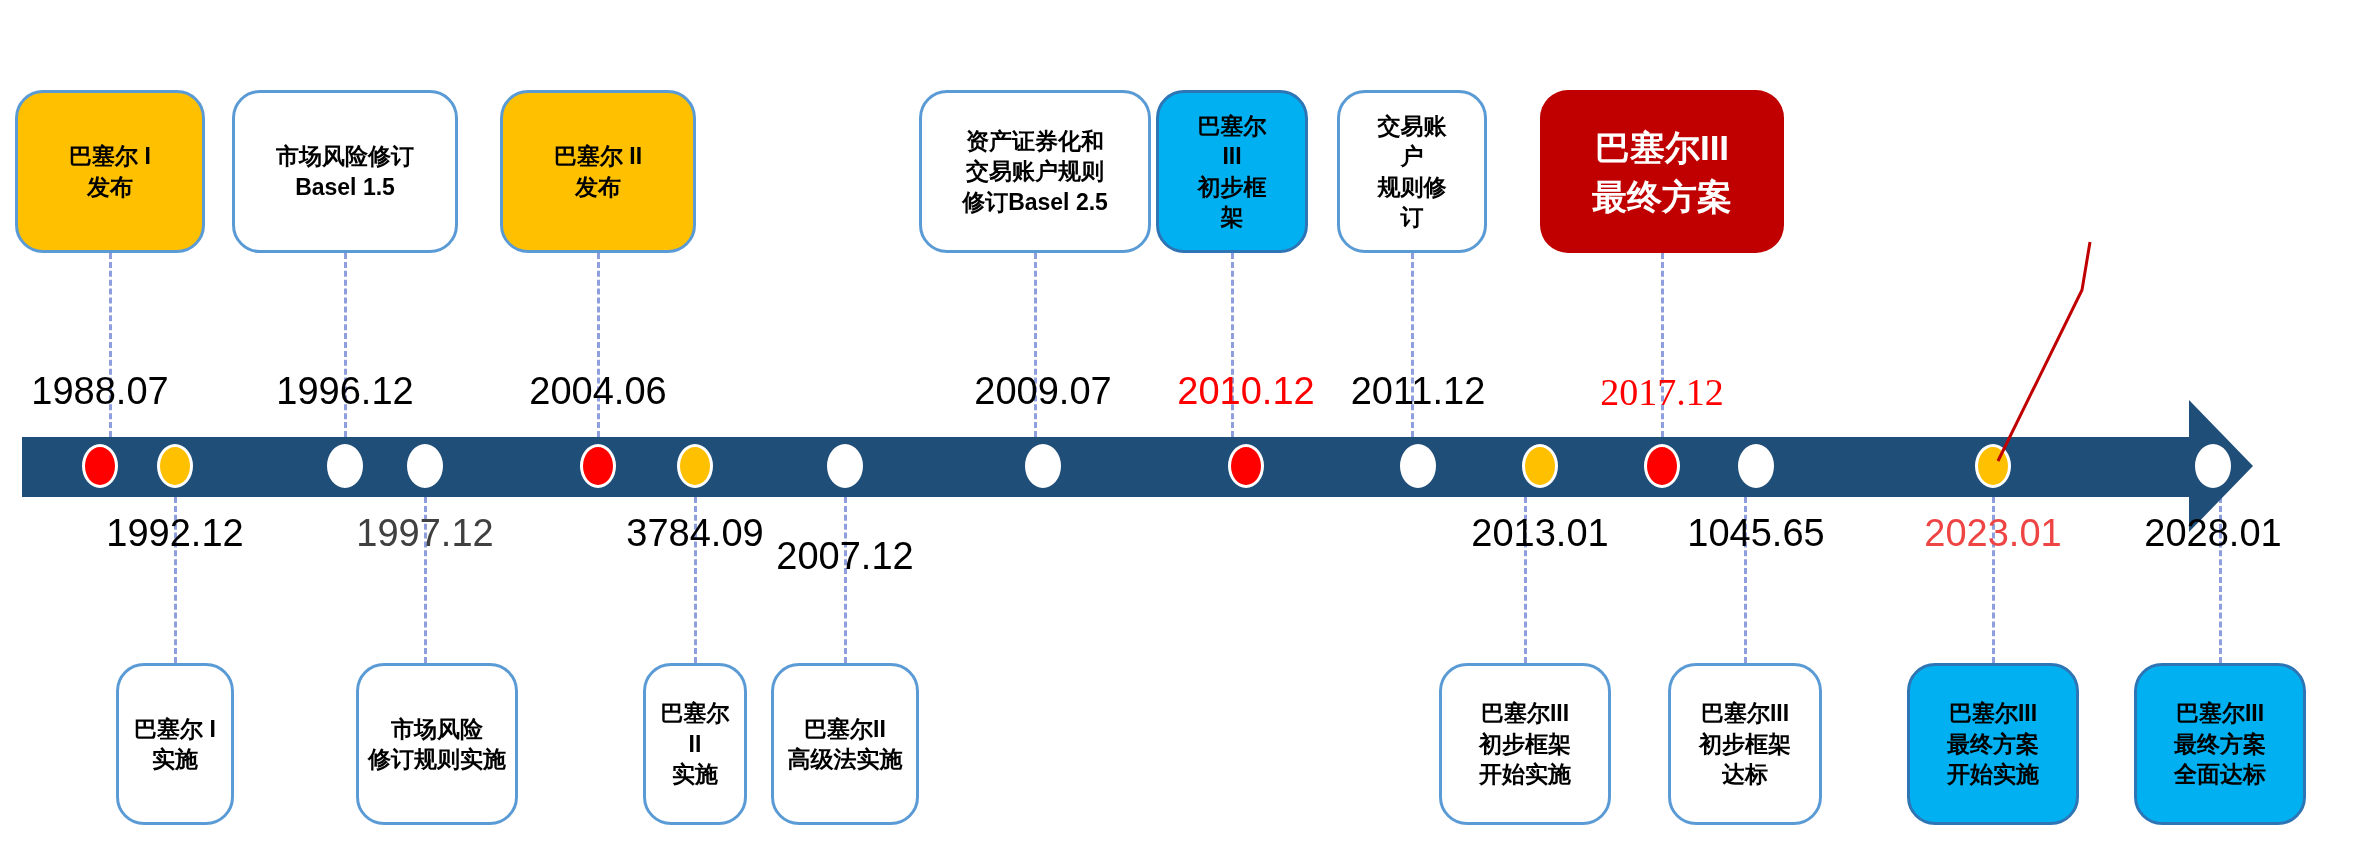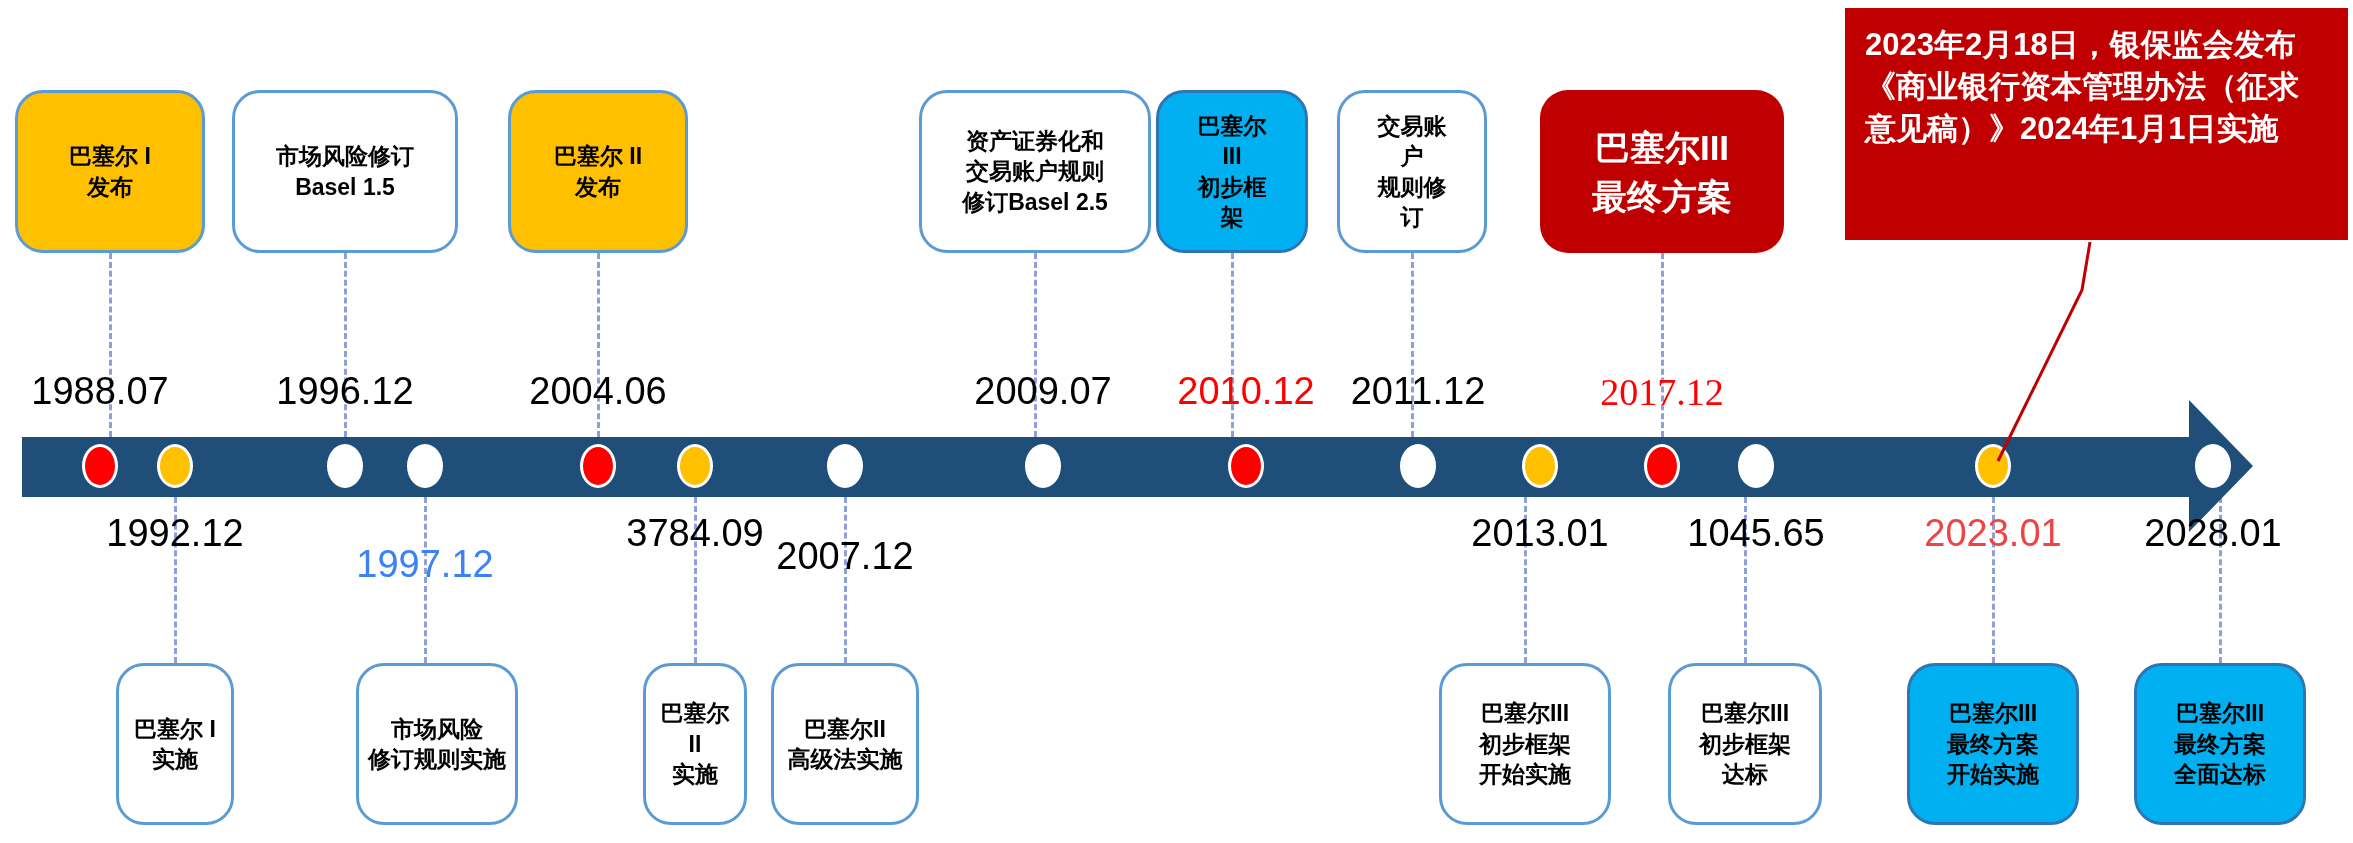--- a/index.html
+++ b/index.html
@@ -70,28 +70,28 @@
       <div class="date" style="left: 175px; top: 512px; color: rgb(0, 0, 0);">1992.12</div>
       <div class="dot" style="left: 175px; top: 466px; background: rgb(255, 192, 0);"></div>
       <div class="box white" style="left: 175px; width: 118px; top: 663px; height: 162px;">巴塞尔 I
 实施</div>
       <div class="connector" style="left: 343.5px; top: 253px; height: 184px;"></div>
       <div class="date" style="left: 345px; top: 370px; color: rgb(0, 0, 0);">1996.12</div>
       <div class="dot" style="left: 345px; top: 466px; background: rgb(255, 255, 255);"></div>
       <div class="box white" style="left: 345px; width: 226px; top: 90px; height: 163px;">市场风险修订
 Basel 1.5</div>
       <div class="connector" style="left: 423.5px; top: 497px; height: 166px;"></div>
-      <div class="date" style="left: 425px; top: 512px; color: #3b82f6; margin-top: 31px;">1997.12</div>
+      <div class="date" style="left: 425px; top: 512px; color: #404040;">1997.12</div>
       <div class="dot" style="left: 425px; top: 466px; background: rgb(255, 255, 255);"></div>
       <div class="box white" style="left: 437px; width: 162px; top: 663px; height: 162px;">市场风险
 修订规则实施</div>
       <div class="connector" style="left: 596.5px; top: 253px; height: 184px;"></div>
       <div class="date" style="left: 598px; top: 370px; color: rgb(0, 0, 0);">2004.06</div>
       <div class="dot" style="left: 598px; top: 466px; background: rgb(255, 0, 0);"></div>
-      <div class="box gold" style="left: 598px; width: 180px; top: 90px; height: 163px;">巴塞尔 II
+      <div class="box gold" style="left: 598px; width: 196px; top: 90px; height: 163px;">巴塞尔 II
 发布</div>
       <div class="connector" style="left: 693.5px; top: 497px; height: 166px;"></div>
       <div class="date" style="left: 695px; top: 512px; color: rgb(0, 0, 0);">3784.09</div>
       <div class="dot" style="left: 695px; top: 466px; background: rgb(255, 192, 0);"></div>
       <div class="box white" style="left: 695px; width: 104px; top: 663px; height: 162px;">巴塞尔
 II
 实施</div>
       <div class="connector" style="left: 843.5px; top: 497px; height: 166px;"></div>
       <div class="date" style="left: 845px; top: 512px; color: rgb(0, 0, 0); margin-top: 23px;">2007.12</div>
       <div class="dot" style="left: 845px; top: 466px; background: rgb(255, 255, 255);"></div>
@@ -141,19 +141,18 @@
 最终方案
 开始实施</div>
       <div class="connector" style="left: 2218.5px; top: 497px; height: 166px;"></div>
       <div class="date" style="left: 2213px; top: 512px; color: rgb(0, 0, 0);">2028.01</div>
       <div class="dot" style="left: 2213px; top: 466px; background: rgb(255, 255, 255);"></div>
       <div class="box blue" style="left: 2220px; width: 172px; top: 663px; height: 162px;">巴塞尔III
 最终方案
 全面达标</div>
     </div>
 
-  <div class="callout" id="callout-box" style="left: 1845px; top: 8px; width: 503px; height: 232px; background: rgb(192, 0, 0);">2023年2月18日，银保监会发布《商业银行资本管理办法（征求意见稿）》2024年1月1日实施</div>
 
   <svg class="overlay" id="callout-line-svg" width="2353" height="843">
       <polyline points="2090,242 2082,290 1998,461" fill="none" stroke="#C00000" stroke-width="3"></polyline>
     </svg>
 
 </div>
 
 </body></html>

